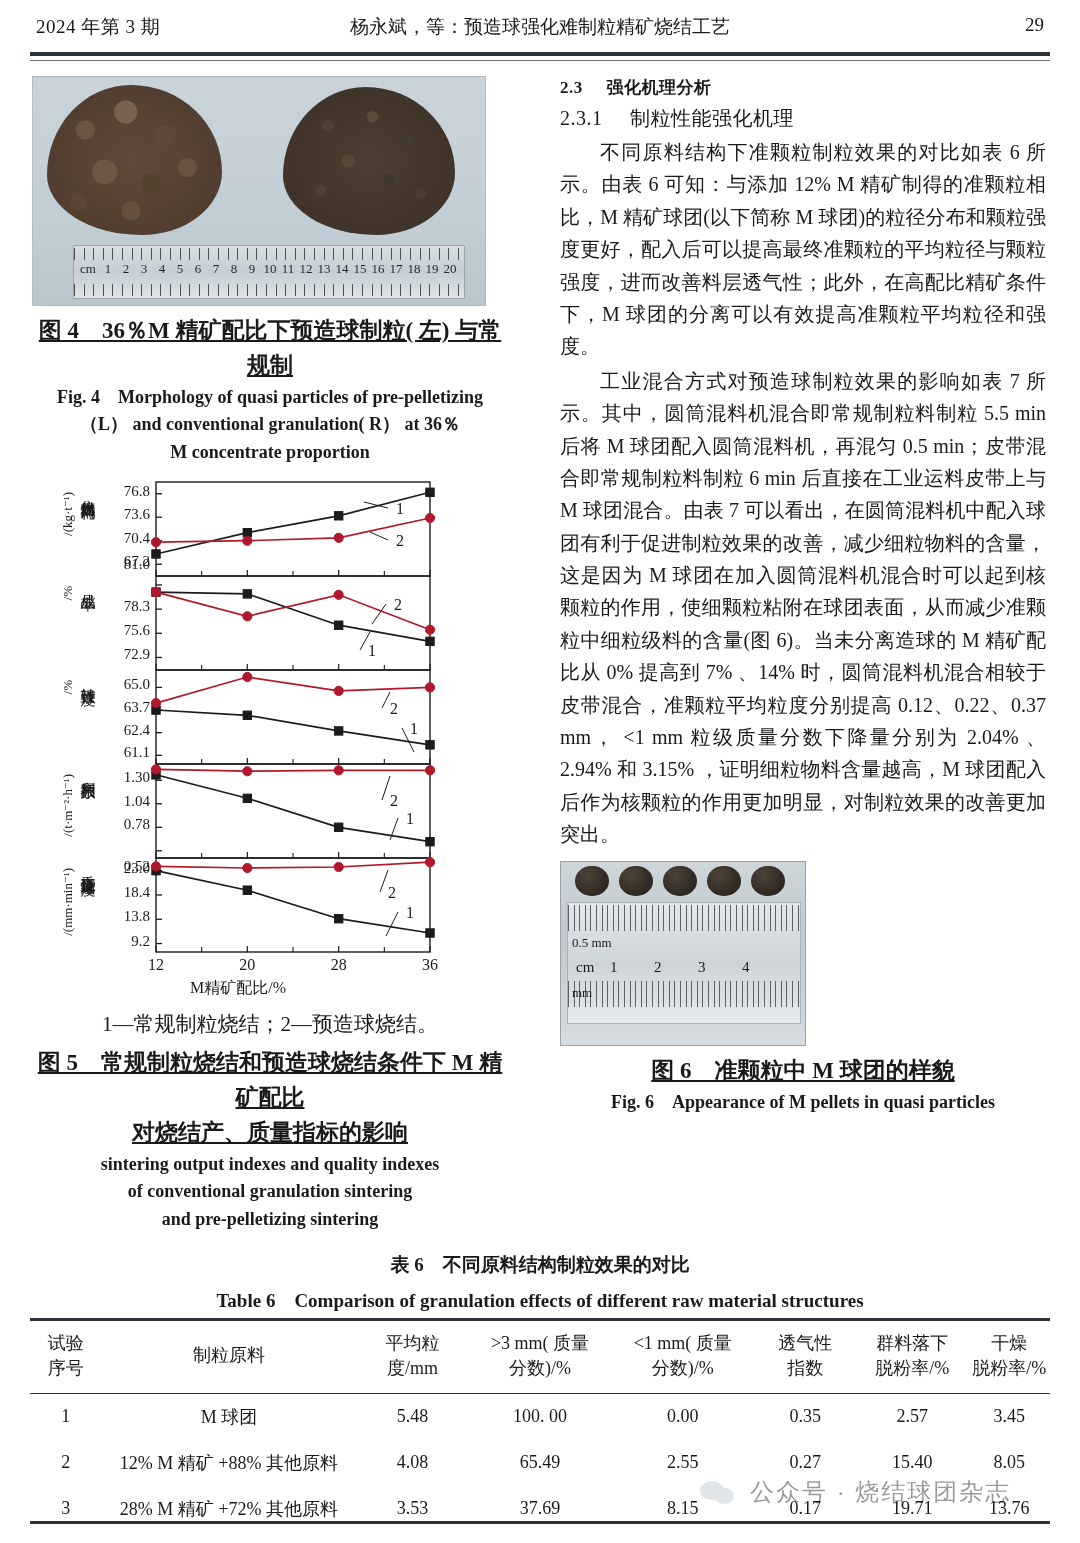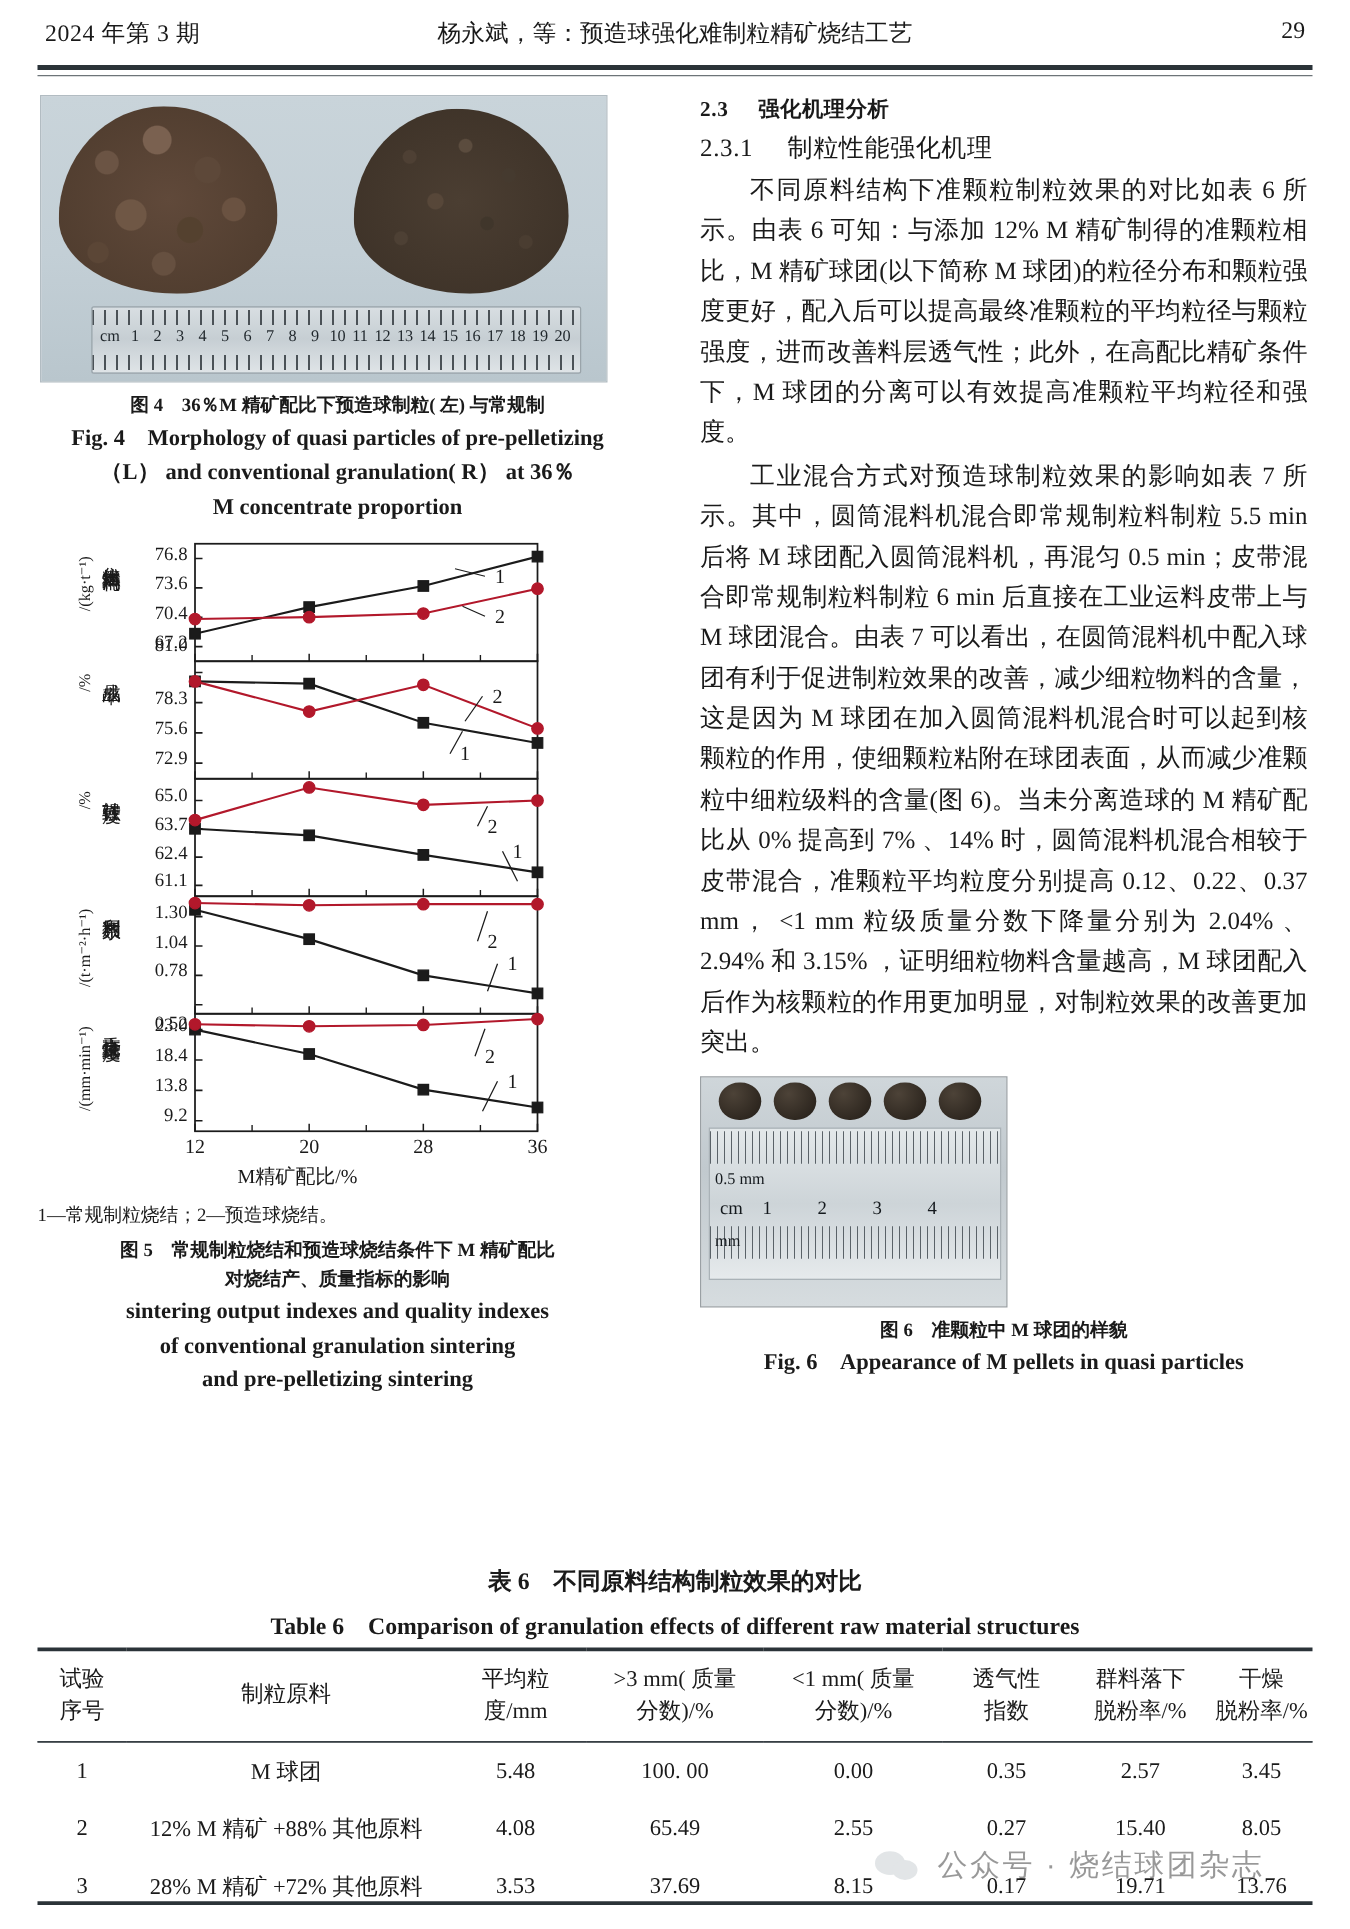--- a/index.html
+++ b/index.html
@@ -66,39 +66,39 @@
   }
   .ruler .ticks{position:absolute;left:0;top:2px;width:100%;height:12px;
     background:repeating-linear-gradient(90deg,#4b5257 0 1px,transparent 1px 9.6px);}
   .ruler .ticks.bot{top:auto;bottom:2px;}
   .ruler .nums{position:absolute;left:0;top:15px;width:100%;height:20px;
     font-family:"Liberation Serif",serif;font-size:13px;color:#1f262b;}
   .ruler .nums span{position:absolute;transform:translateX(-50%);}
 
   
   .cap{font-size:19px;line-height:1.52;text-align:center;font-weight:bold;}
-  .cap-cn{font-size:15px;}
+  .cap-cn{font-size:23px;text-decoration:underline;}
   .cap-en{font-size:18px;}
   .cap-wrap{margin-top:8px;}
 
   
   .chart{position:relative;width:400px;height:500px;margin:12px 0 0 8px;}
   .ylab{
     position:absolute;font-size:15px;writing-mode:vertical-rl;
     text-orientation:upright;letter-spacing:1px;white-space:nowrap;
   }
   .ylab-unit{
     position:absolute;font-size:13px;writing-mode:vertical-rl;
     text-orientation:mixed;white-space:nowrap;transform:rotate(180deg);
   }
   .ytick{position:absolute;font-size:15px;text-align:right;width:58px;}
   .xtick{position:absolute;font-size:16px;text-align:center;width:40px;}
   .xlabel{position:absolute;font-size:16px;text-align:center;width:400px;left:0;}
   .curvelbl{position:absolute;font-size:16px;}
-  .legend-note{font-size:15px;text-align:left;margin-top:6px;}
+  .legend-note{font-size:21px;text-align:center;margin-top:6px;}
 
   
   .h2{font-size:17px;font-weight:bold;margin:0 0 6px 0;letter-spacing:.5px;}
   .h3{font-size:20px;margin:4px 0 4px 0;letter-spacing:.5px;}
   .para{font-size:20px;line-height:1.62;text-align:justify;text-justify:inter-ideograph;text-indent:2em;margin:0 0 2px 0;}
 
   
   .fig6{position:relative;width:480px;height:185px;margin-top:10px;display:flex;gap:8px;}
   .fig6 .ph{position:relative;overflow:hidden;border:1px solid #9aa0a4;}
   .fig6 .ph.a{width:228px;height:183px;

